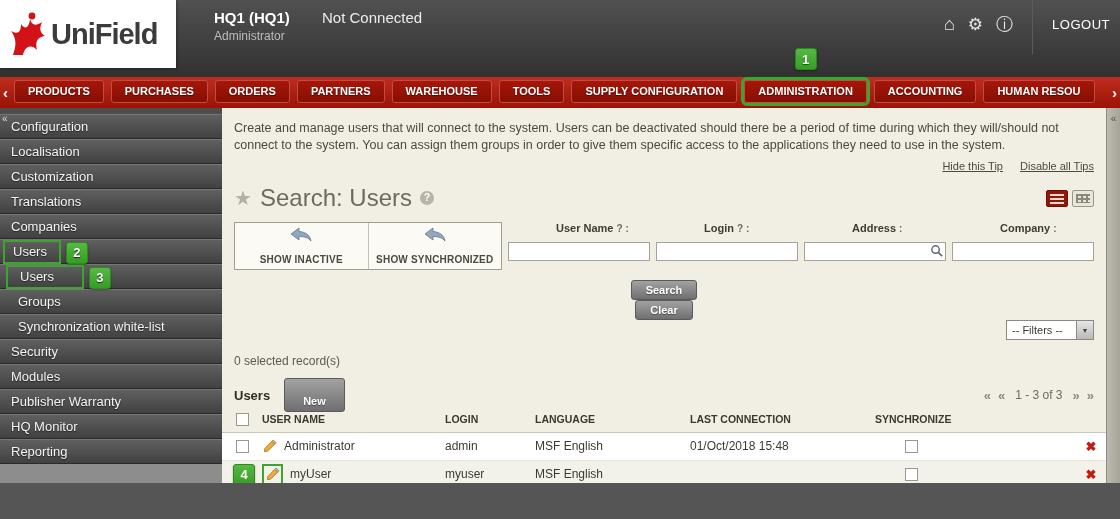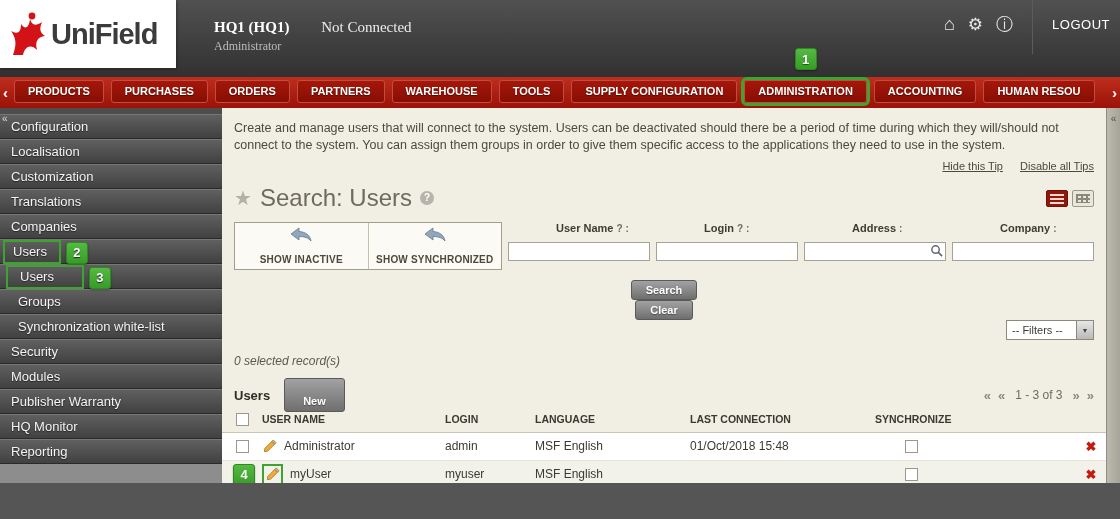--- a/index.html
+++ b/index.html
@@ -5,21 +5,21 @@
   * { margin:0; padding:0; box-sizing:border-box; }
   body { font-family:"Liberation Sans", sans-serif; background:#555; }
   .app { position:relative; width:1120px; height:483px; overflow:hidden; background:#737373; }
 
   
   .topbar { position:relative; height:77px; background:linear-gradient(#515151,#313131); }
   .logo-box { position:absolute; left:0; top:0; width:176px; height:68px; background:#fff;
               display:flex; align-items:center; gap:5px; padding-left:6px;
               box-shadow:1px 1px 3px rgba(0,0,0,.35); cursor:pointer; }
   .logo-text { font-size:29px; font-weight:bold; color:#3b3b3b; letter-spacing:-1px; }
-  .session { position:absolute; left:214px; top:19px;font-family:Liberation Serif, serif; }
+  .session { position:absolute; left:214px; top:9px; }
   .session .line1 { font-size:15px; color:#fff; }
   .session .instance { font-weight:bold; }
   .session .status { margin-left:28px; color:#ececec; }
   .session .user { margin-top:3px; font-size:12px; color:#bdbdbd; }
   .topbar-right { position:absolute; right:10px; top:6px; height:36px; display:flex; align-items:center; gap:13px; }
   .tb-icon { color:#e6e6e6; font-size:17px; cursor:pointer; line-height:1; }
   .tb-sep { width:1px; height:60px; background:#5c5c5c; margin:0 6px; }
   .logout { color:#fff; font-size:13px; letter-spacing:.5px; cursor:pointer; }
 
   
@@ -94,21 +94,21 @@
   .action-row { display:flex; align-items:center; margin-top:10px;flex-direction:column; }
   .btn { height:20px; padding:0 14px; background:linear-gradient(#a2a2a2,#6f6f6f); border:1px solid #5a5a5a;
          border-radius:3px; color:#fff; font-size:11px; font-weight:bold; text-shadow:0 1px 1px rgba(0,0,0,.4);
          cursor:pointer; font-family:"Liberation Sans", sans-serif; }
   .filters-box { margin-left:auto; width:88px; height:20px; border:1px solid #8d8a7d; background:#fff;
                  display:flex; align-items:center; justify-content:space-between; font-size:11px; color:#3c3c34;
                  padding-left:5px; cursor:pointer; }
   .dd-btn { width:17px; height:100%; background:linear-gradient(#e6e6e6,#b9b9b9); border-left:1px solid #8d8a7d;
             display:flex; align-items:center; justify-content:center; font-size:7px; color:#444; }
 
-  .selected-text { margin-top:14px; font-size:12px; color:#5c5a4c;font-style:italic; }
+  .selected-text { margin-top:14px; font-size:12px; color:#5c5a4c; }
 
   
   .table-head-row { display:flex; align-items:center; height:26px; margin-top:14px; }
   .tbl-title { font-size:13px; font-weight:bold; color:#2e2c24; }
   .btn-new { margin-left:14px; padding:16px 18px; }
   .pagination { margin-left:auto; display:flex; align-items:center; gap:7px; color:#8b897c; font-size:13px; }
   .pag-arrow { cursor:pointer; font-weight:bold; }
   .pag-range { font-size:12px; color:#6d6b5e; margin:0 3px; }
 
   .table-area { margin:0 -12px; }

